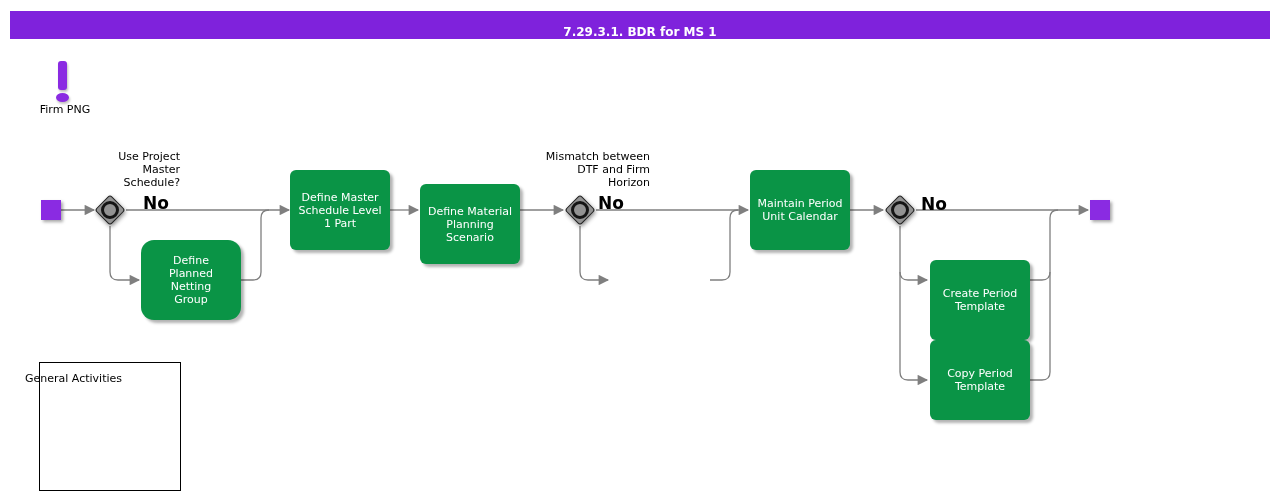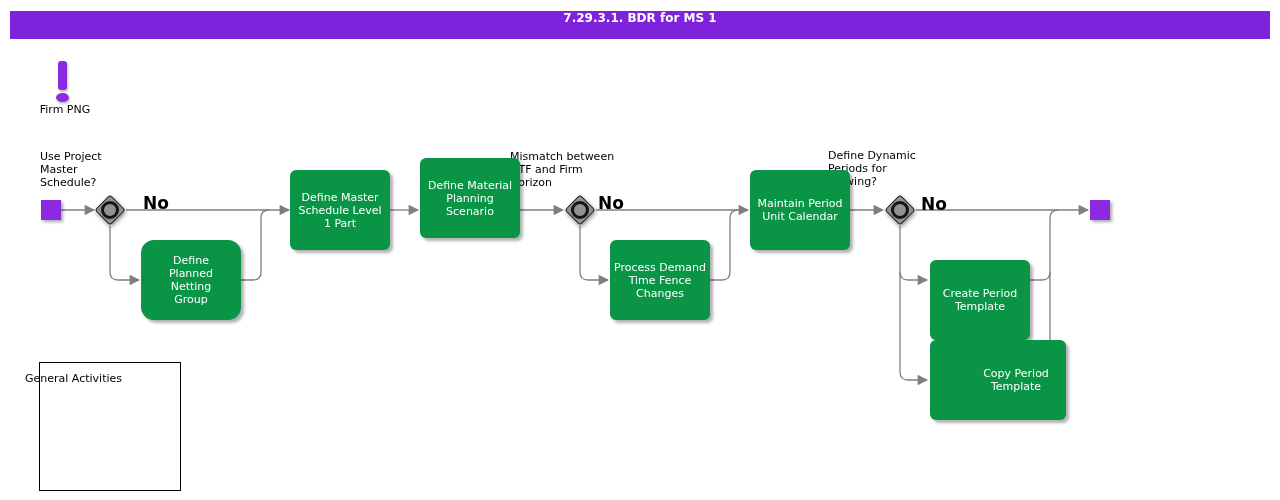--- a/index.html
+++ b/index.html
@@ -4,21 +4,21 @@
 <style>
   html,body{margin:0;padding:0;background:#ffffff;}
   #canvas{
     position:relative;width:1280px;height:500px;background:#ffffff;
     font-family:"DejaVu Sans","Liberation Sans",sans-serif;overflow:hidden;
   }
   
   .title-bar{
     position:absolute;left:10px;top:11px;width:1260px;height:28px;
     background:#7F22DC;color:#ffffff;font-size:12px;font-weight:bold;
-    display:flex;align-items:flex-start;justify-content:center;
+    display:flex;align-items:flex-end;justify-content:center;
   }
   
   .excl-wrap{position:absolute;left:0;top:0;filter:drop-shadow(1px 2px 1px rgba(0,0,0,0.25));}
   .excl-bar{position:absolute;left:58px;top:61px;width:9px;height:29px;background:#8A2BE2;border-radius:3px;}
   .excl-dot{position:absolute;left:56px;top:93px;width:13px;height:9px;background:#8A2BE2;border-radius:50%;}
   .about-label{position:absolute;left:25px;top:103px;width:80px;text-align:center;font-size:11px;color:#000;}
   
   svg.connectors{position:absolute;left:0;top:0;}
   
   .flow-square{
@@ -38,21 +38,21 @@
   
   .activity{
     position:absolute;width:100px;height:80px;background:#0A9446;color:#ffffff;
     border-radius:6px;display:flex;align-items:center;justify-content:center;
     text-align:center;font-size:11px;line-height:13px;white-space:pre-line;
     box-shadow:3px 3px 3px rgba(0,0,0,0.3);cursor:default;
   }
   
   .flow-label{
     position:absolute;font-size:11px;line-height:13px;color:#000;
-    text-align:left;white-space:pre-line;
+    text-align:right;white-space:pre-line;
   }
   .branch-label{position:absolute;font-size:17px;color:#000;font-weight:bold;}
   
   .general-panel{
     position:absolute;left:39px;top:362px;width:142px;height:129px;
     background:#ffffff;border:1px solid #000000;box-sizing:border-box;
   }
   .general-title{position:absolute;left:25px;top:372px;width:142px;text-align:left;font-size:11px;color:#000;}
 </style>
 </head>
@@ -113,44 +113,38 @@
       <div class="gateway-ring"></div>
     </div>
   </div>
 
   <div class="flow-label" style="left:40px;top:150px;width:140px;">Use Project
 Master
 Schedule?</div>
   <div class="flow-label" style="left:510px;top:150px;width:140px;">Mismatch between
 DTF and Firm
 Horizon</div>
-  <div class="flow-label" style="left:828px;top:149px;width:140px;">Define Dynamic
-Periods for
-Viewing?</div>
 
   <div class="branch-label" style="left:143px;top:193px;">No</div>
   <div class="branch-label" style="left:598px;top:193px;">No</div>
   <div class="branch-label" style="left:921px;top:194px;">No</div>
 
   <div class="activity" style="left:141px;top:240px;border-radius:13px;">Define
 Planned
 Netting
 Group</div>
   <div class="activity" style="left:290px;top:170px;">Define Master
 Schedule Level
 1 Part</div>
-  <div class="activity" style="left:420px;top:158px;">Define Material
+  <div class="activity" style="left:420px;top:184px;">Define Material
 Planning
 Scenario</div>
-  <div class="activity" style="left:610px;top:240px;">Process Demand
-Time Fence
-Changes</div>
   <div class="activity" style="left:750px;top:170px;">Maintain Period
 Unit Calendar</div>
   <div class="activity" style="left:930px;top:240px;margin-top:20px;">Create Period
 Template</div>
-  <div class="activity" style="left:930px;top:340px;padding-left:36px;">Copy Period
+  <div class="activity" style="left:930px;top:340px;">Copy Period
 Template</div>
 
   <div class="general-panel"></div>
   <div class="general-title">General Activities</div>
 
 </div>
 
 </body></html>

